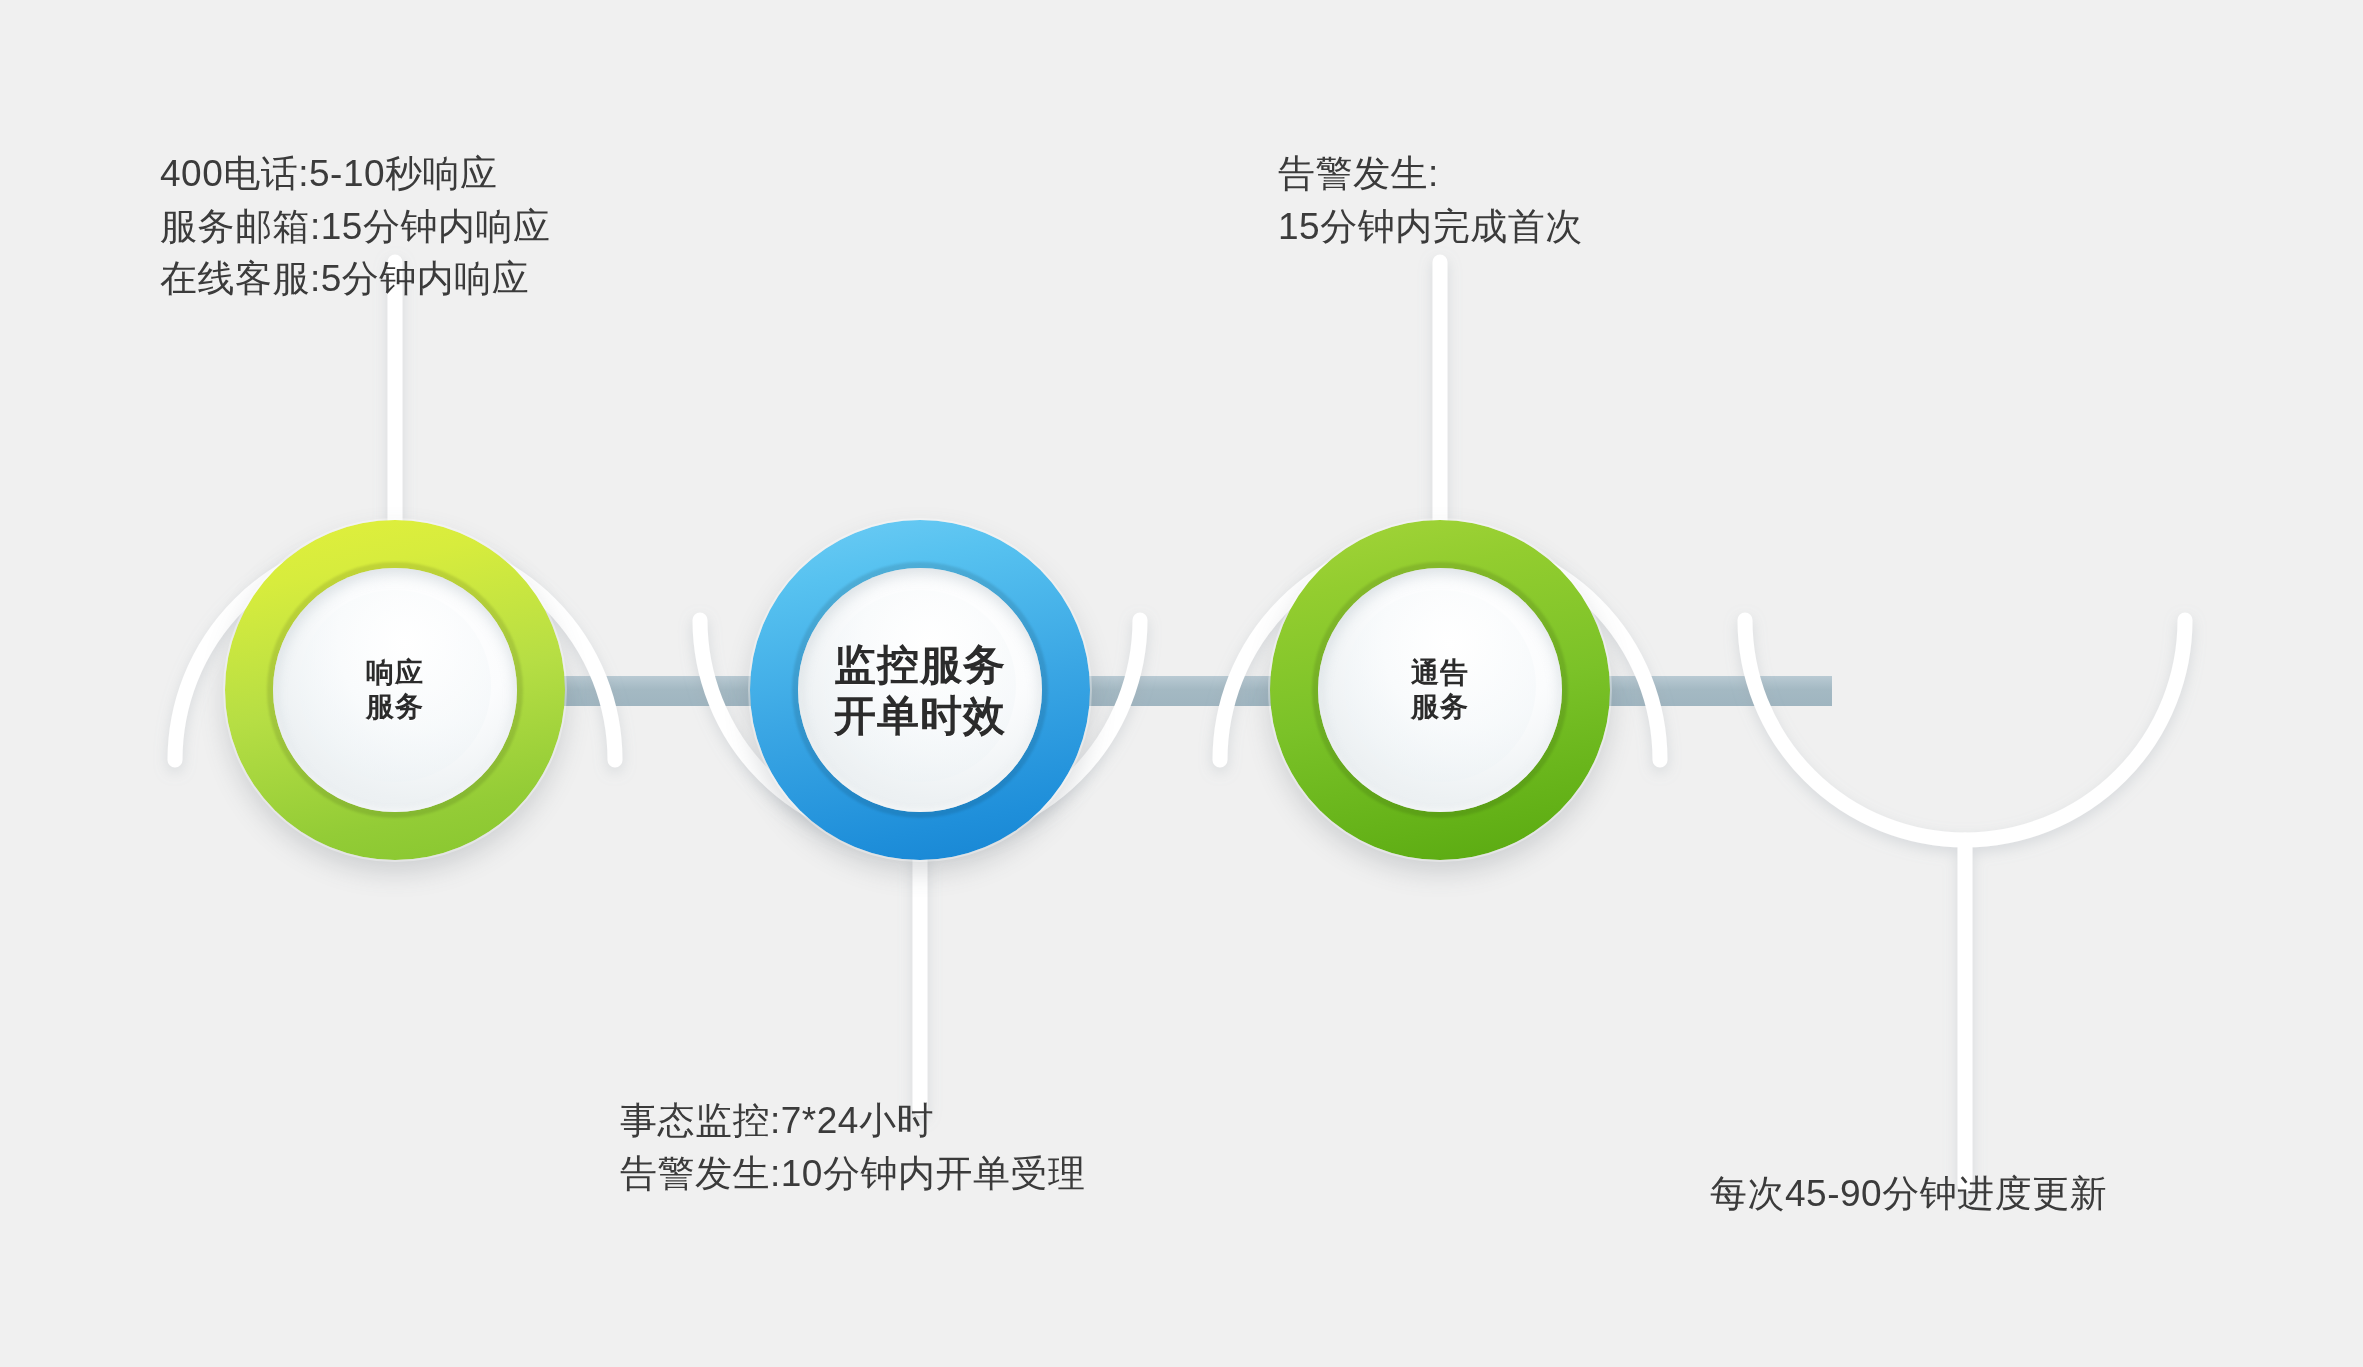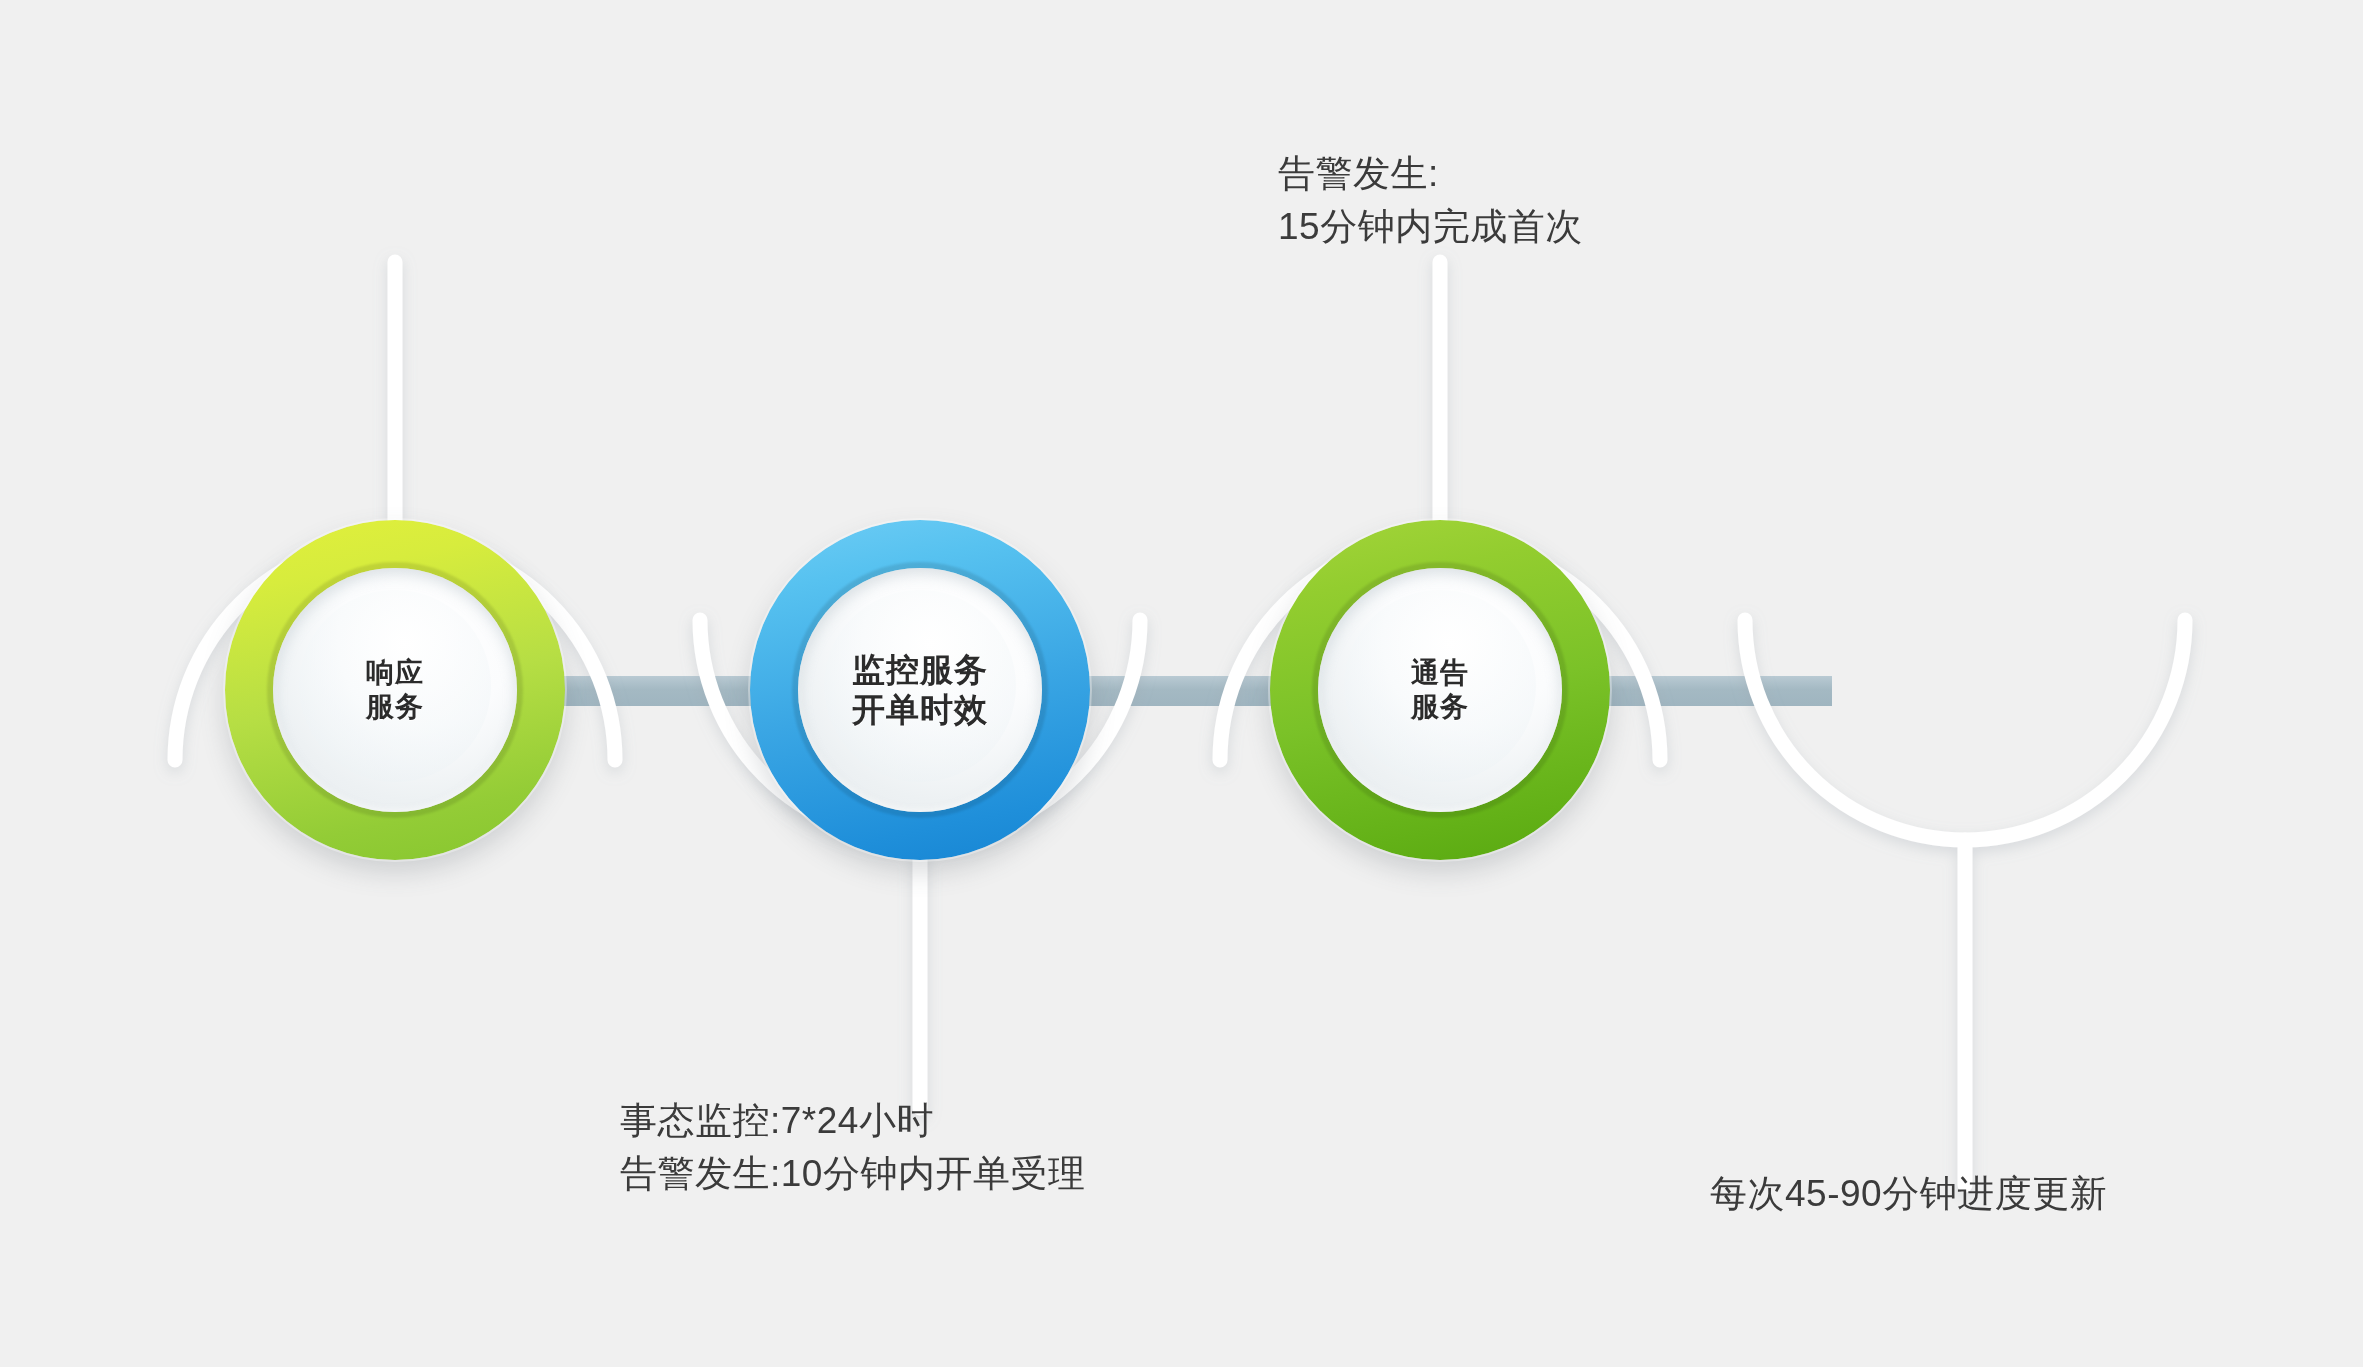--- a/index.html
+++ b/index.html
@@ -81,21 +81,21 @@
     z-index: 4;
     text-align: center;
     font-weight: bold;
     color: #2b2b2b;
     line-height: 1.22;
     letter-spacing: 1px;
     white-space: pre-line;
     font-size: 28px;
     text-shadow: 0 1px 0 rgba(255,255,255,0.8);
   }
-  .node.wide .label { font-size: 33px; }
+  .node.wide .label { font-size: 42px; }
 
   
   .ring.c1 {
     background:
       radial-gradient(circle at 50% 50%, rgba(0,0,0,0) 0 68px, rgba(0,0,0,0.0) 68px),
       linear-gradient(168deg, #e2f03c 0%, #d7ec3d 18%, #b6de44 50%, #93cc36 82%, #86c62e 100%);
   }
   .ring.c2 {
     background: linear-gradient(168deg, #6fcdf5 0%, #57c2f0 18%, #3aa6e4 52%, #1f8fda 84%, #1684d2 100%);
   }
@@ -184,20 +184,23 @@
 
   <div class="node" style="left:1270px; top:520px;justify-content:center;">
     <div class="ring c3"></div>
     <div class="ring-inner-shade"></div>
     <div class="disc"></div>
     <div class="label">通告
 服务</div>
   </div>
 
 
+  <div class="note" style="left:160px; top:148px;">400电话:5-10秒响应
+服务邮箱:15分钟内响应
+在线客服:5分钟内响应</div>
 
   <div class="note" style="left:620px; top:1095px;">事态监控:7*24小时
 告警发生:10分钟内开单受理</div>
 
   <div class="note" style="left:1253px; top:148px;margin-left:25px;">告警发生:
 15分钟内完成首次</div>
 
   <div class="note right-align" style="left:1710px; top:1168px;">每次45-90分钟进度更新</div>
 
 </div>

